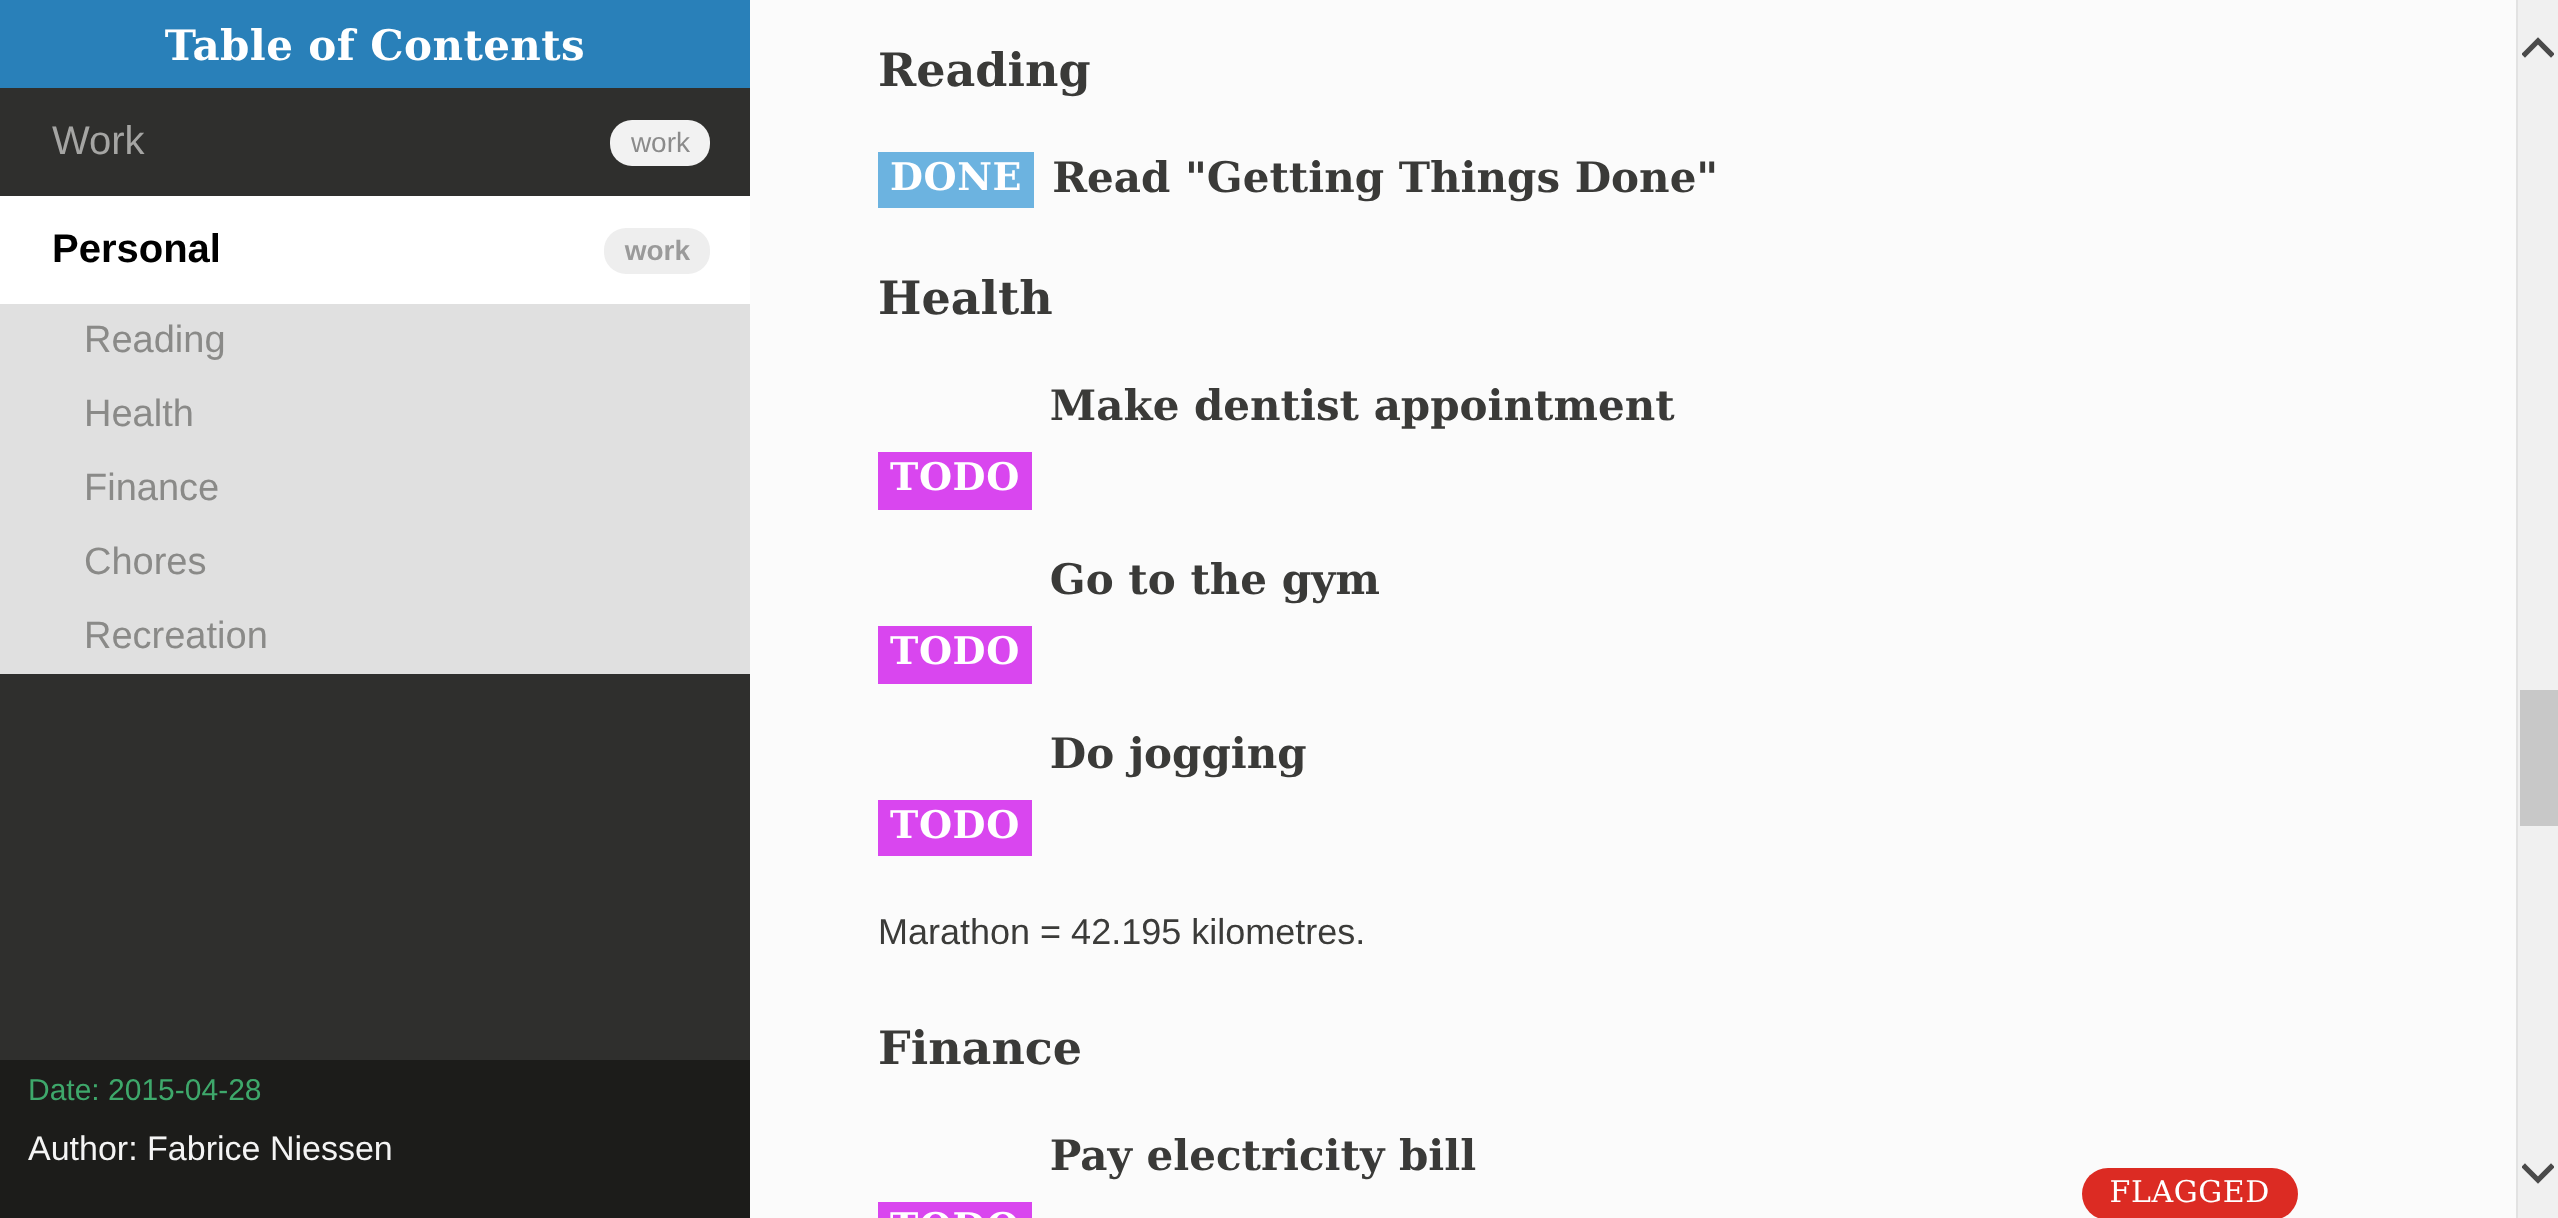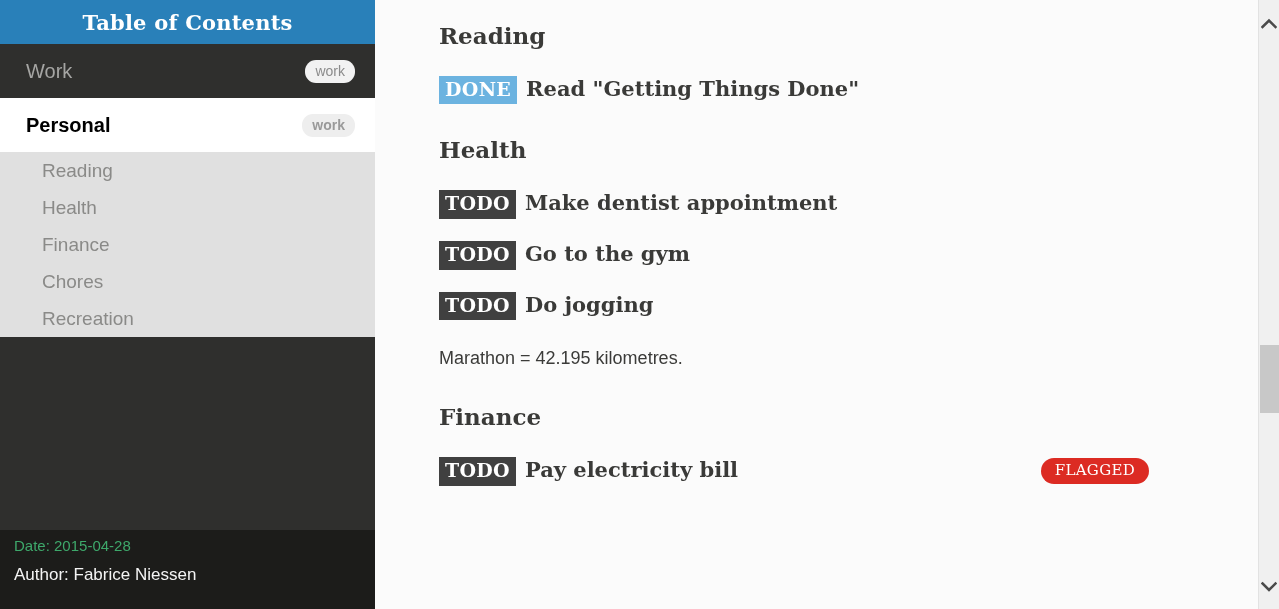--- a/index.html
+++ b/index.html
@@ -149,21 +149,21 @@
   .kw {
     font-family: "DejaVu Serif", "Liberation Serif", serif;
     font-weight: bold;
     font-size: 19px;
     color: #ffffff;
     padding: 2px 6px 3px 6px;
     line-height: 1.25;
     letter-spacing: 0.3px;
   }
   .kw.done  { background: #6cb3e0; }
-  .kw.todo  { background: #404040; }
+  .kw.todo  { background: #d946ef; margin-top: 36px; }
   .task-title {
     font-family: "DejaVu Serif", "Liberation Serif", serif;
     font-weight: bold;
     font-size: 21px;
     color: #3a3a38;
   }
   .tagpill {
     font-family: "DejaVu Serif", "Liberation Serif", serif;
     font-weight: normal;
     font-size: 15px;

